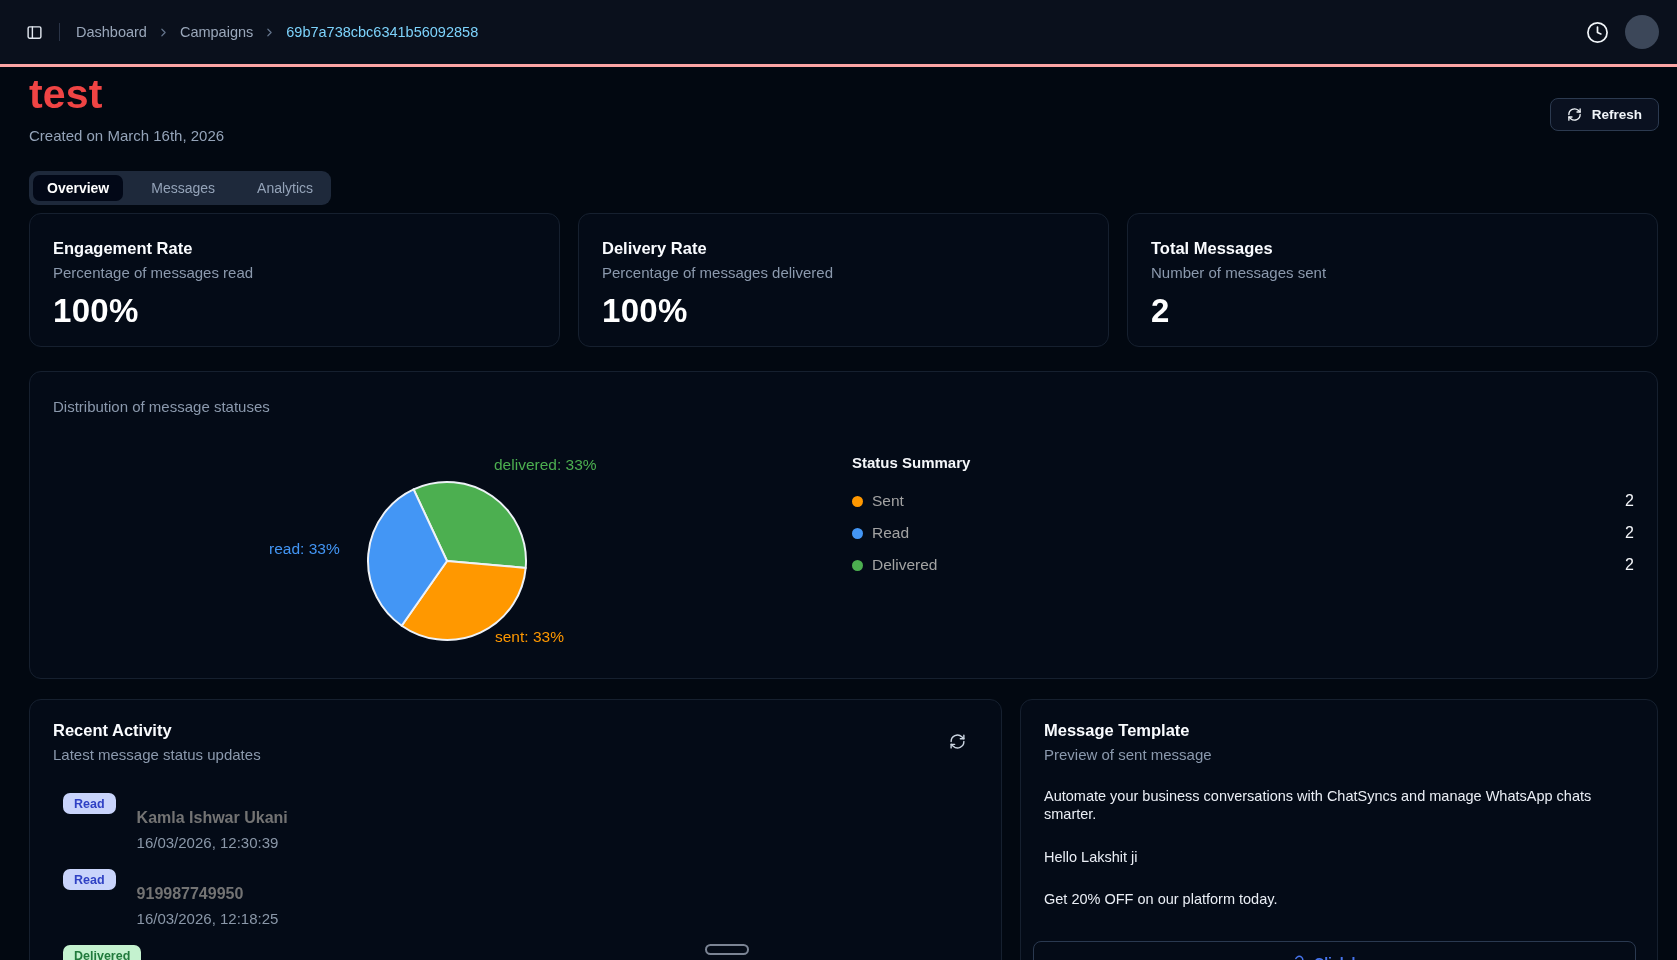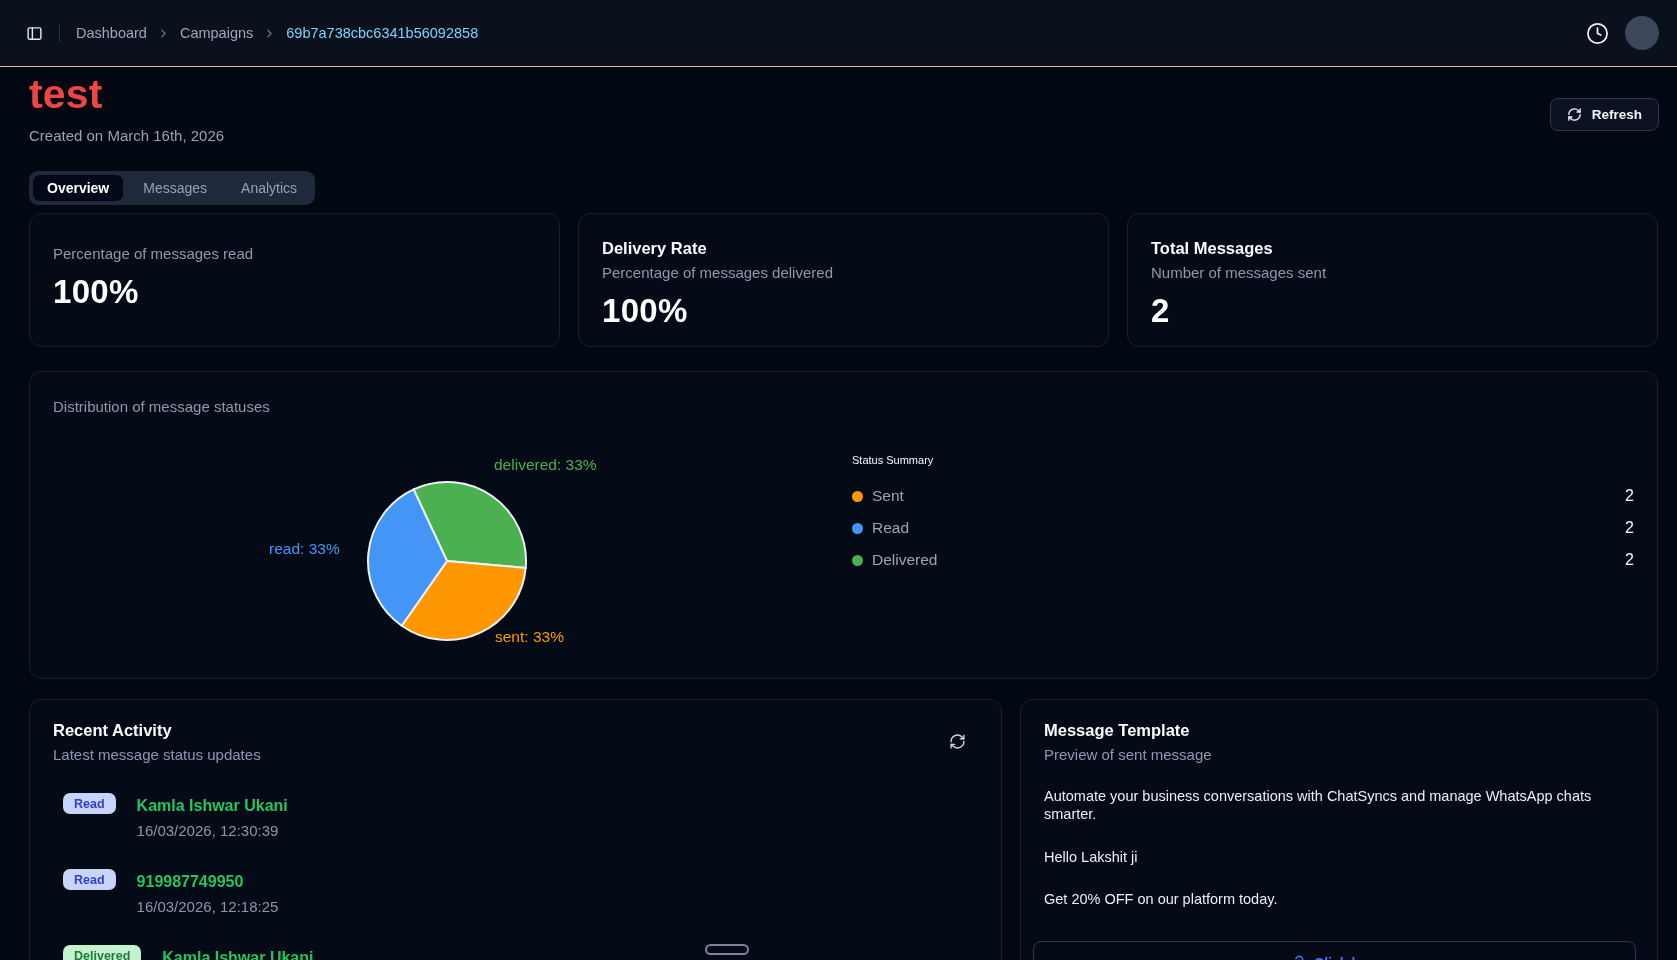--- a/index.html
+++ b/index.html
@@ -2,76 +2,76 @@
 <html><head>
 <meta charset="utf-8">
 <style>
   * { margin:0; padding:0; box-sizing:border-box; }
   html,body { width:1677px; height:960px; overflow:hidden; }
   body { font-family:"Liberation Sans", sans-serif; background:#020811; color:#f1f5f9; }
   .screen { position:relative; width:1677px; height:960px; overflow:hidden; background:#020811; }
 
   
   .header { position:absolute; top:0; left:0; right:0; height:67px; background:#0a101c;
-            border-bottom:1px solid #fca5a5; display:flex; align-items:center; padding:0 18px 0 26px; }
+            border-bottom:3px solid #fca5a5; display:flex; align-items:center; padding:0 18px 0 26px; }
   .icon-btn { display:inline-flex; align-items:center; justify-content:center; cursor:pointer; color:#e2e8f0; }
   .vdiv { width:1px; height:18px; background:#2a3447; margin:0 16px; }
   .crumbs { display:flex; align-items:center; gap:10px; font-size:14.5px; }
   .crumb { color:#9aa7ba; text-decoration:none; cursor:pointer; }
   .crumb-current { color:#7dd3fc; font-weight:400; }
   .chev { color:#64748b; display:inline-flex; }
   .header-right { margin-left:auto; display:flex; align-items:center; gap:16px; }
   .avatar { width:34px; height:34px; border-radius:50%; background:#3c4759; display:inline-block; cursor:pointer; }
 
   
   .page { position:absolute; top:67px; left:0; right:0; bottom:0; padding:0 19px 0 29px; }
   .page-title { font-size:41px; font-weight:800; letter-spacing:.2px; color:#ef4444; margin-top:4px; }
   .page-sub { font-size:15px; color:#94a3b8; margin-top:9px; }
   .refresh-btn { position:absolute; top:31px; right:18px; height:33px; display:flex; align-items:center; gap:10px;
                  padding:0 16px; border:1px solid #2c3a50; border-radius:8px; background:#0a1120; color:#f1f5f9;
                  font-size:13.5px; font-weight:600; cursor:pointer; }
 
   
-  .tabs { display:inline-flex; align-items:center; margin-top:27px; background:#1e293b; border-radius:9px; padding:4px; gap:6px; }
+  .tabs { display:inline-flex; align-items:center; margin-top:27px; background:#1e293b; border-radius:9px; padding:4px; gap:14px; }
   .tab { font-size:14px; color:#94a3b8; padding:5px 14px; border-radius:7px; cursor:pointer; font-weight:500; }
   .tab.active { background:#020817; color:#ffffff; font-weight:600; }
 
   
   .card { background:#040b17; border:1px solid #16202f; border-radius:12px; }
   .card-title { font-size:16.5px; font-weight:700; color:#fafcff; }
   .card-sub { font-size:15px; color:#8b99ad; margin-top:6px; }
 
   .stats-row { display:flex; gap:18px; margin-top:8px; }
   .stat-card { flex:1; height:134px; padding:25px 24px 0 23px; }
   .stat-value { font-size:33px; font-weight:800; color:#ffffff; margin-top:11px; letter-spacing:.3px; }
 
   .breakdown-card { position:relative; margin-top:24px; height:308px; padding:20px 0 0 23px; }
   .pie-wrap { position:absolute; left:335px; top:107px; width:164px; height:164px; }
   .pie-label { position:absolute; font-size:15.5px; font-weight:500; white-space:nowrap; }
   .lbl-delivered { left:464px; top:84px; }
   .lbl-read { left:239px; top:168px; }
   .lbl-sent { left:465px; top:256px; }
 
   .summary { position:absolute; left:822px; top:82px; right:23px; }
-  .summary-title { font-size:11px; font-weight:400; color:#f5f7fa; }
+  .summary-title { font-size:15px; font-weight:700; color:#f5f7fa; }
   .summary-row { display:flex; align-items:center; height:32px; margin-top:0; }
   .summary-label { font-size:15.5px; color:#a3a3a3; margin-left:9px; }
   .summary-count { margin-left:auto; font-size:16px; color:#f5f7fa; }
 
   .bottom-row { display:flex; gap:18px; margin-top:20px; }
   .activity-card { position:relative; width:973px; height:340px; padding:21px 0 0 23px; }
   .activity-refresh { position:absolute; top:33px; right:35px; color:#cbd5e1; cursor:pointer; }
   .activity-list { margin-top:30px; display:flex; flex-direction:column; }
   .activity-item { display:flex; align-items:flex-start; height:76px; }
   .badge { display:inline-flex; align-items:center; height:21px; padding:0 11px; border-radius:7px;
            font-size:12.5px; font-weight:700; margin-left:10px; }
   .badge-read { background:#c9d4fb; color:#2f41c4; }
   .badge-delivered { background:#c4f2cf; color:#217a3c; }
   .activity-texts { margin-left:21px; }
-  .activity-name { font-size:16px; font-weight:600; color:#22c55e; line-height:20px; margin-top:3px; }
+  .activity-name { font-size:16px; font-weight:600; color:#737373; line-height:20px; margin-top:15px; }
   .activity-time { font-size:15px; color:#8a97a8; margin-top:6px; }
 
   .template-card { position:relative; width:638px; height:340px; padding:21px 0 0 0; }
   .template-head { padding-left:23px; }
   .notice { margin-top:16px; height:29px; background:#0c1524; border-top:1px solid #1b2840; border-bottom:1px solid #1b2840;
             display:flex; align-items:center; padding-left:16px; gap:9px; color:#cbd5e1; font-size:13.5px; }
   .msg-body { padding:0 23px; }
   .msg-line { font-size:14.5px; color:#eaeef5; margin-top:24px; line-height:18px; }
   .msg-line.first { margin-top:25px; }
   .link-btn { position:absolute; left:12px; right:21px; top:241px; height:44px; border:1px solid #2a3950;
@@ -141,20 +141,21 @@
 
     <div class="tabs">
       <span class="tab active">Overview</span>
       <span class="tab">Messages</span>
       <span class="tab">Analytics</span>
     </div>
 
     
     <div class="stats-row">
       <div class="card stat-card">
+        <div class="card-title">Engagement Rate</div>
         <div class="card-sub">Percentage of messages read</div>
         <div class="stat-value">100%</div>
       </div>
       <div class="card stat-card">
         <div class="card-title">Delivery Rate</div>
         <div class="card-sub">Percentage of messages delivered</div>
         <div class="stat-value">100%</div>
       </div>
       <div class="card stat-card">
         <div class="card-title">Total Messages</div>

